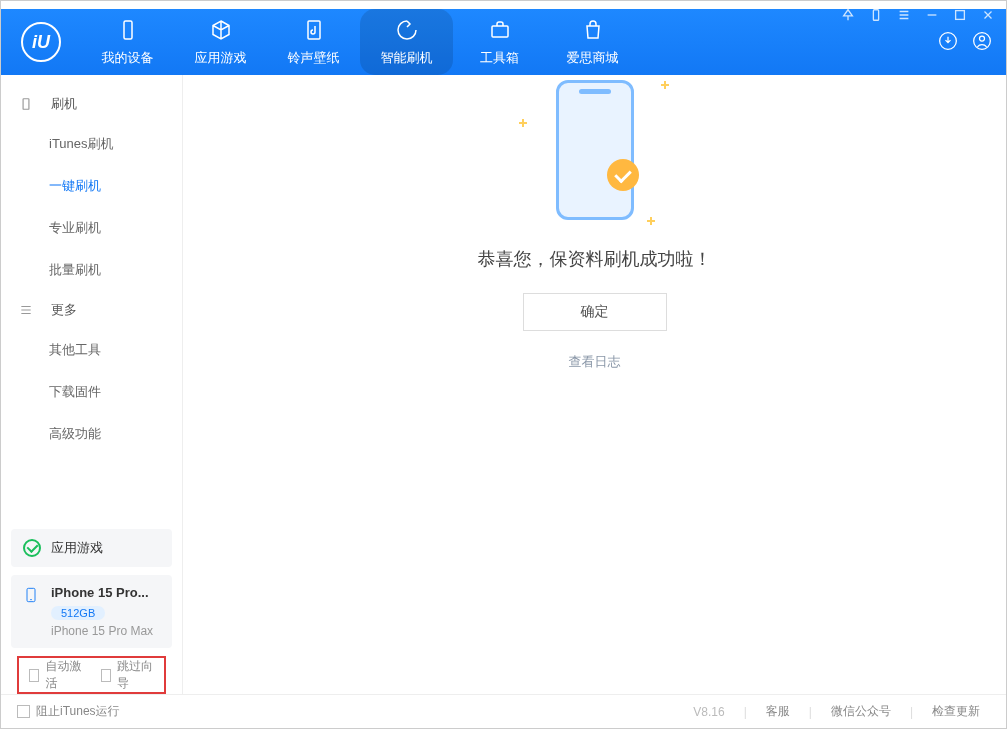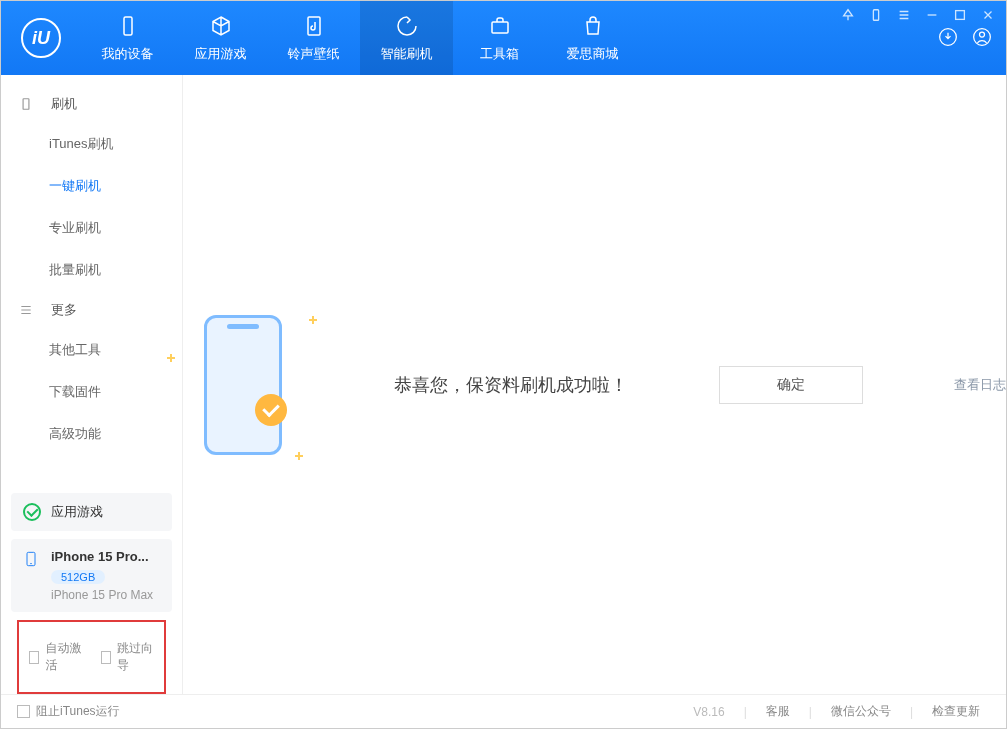--- a/index.html
+++ b/index.html
@@ -1,28 +1,28 @@
 <!DOCTYPE html>
 <html><head>
   <meta charset="utf-8">
   <style>
     * { margin: 0; padding: 0; box-sizing: border-box; }
     body { font-family: "Microsoft YaHei", Arial, sans-serif; font-size: 13px; color: #333; background: #fff; }
     .window { width: 1007px; height: 729px; border: 1px solid #ccc; display: flex; flex-direction: column; }
     
     
-    .header { background: linear-gradient(to bottom, #1e88ff, #1278f5); color: #fff; display: flex; align-items: stretch; height: 74px; }
+    .header { background: linear-gradient(to bottom, #1e88ff, #1278f5); color: #fff; display: flex; align-items: stretch; height: 66px; margin-top: 8px; }
     .logo-block { display: flex; align-items: center; padding: 0 20px; }
     .logo-icon { width: 40px; height: 40px; border-radius: 50%; border: 2px solid #fff; display: flex; align-items: center; justify-content: center; font-weight: bold; font-size: 18px; color: #fff; font-style: italic; }
     .logo-text { margin-left: 10px; }
     .logo-title { font-size: 20px; font-weight: bold; letter-spacing: 2px; }
     .logo-sub { font-size: 11px; opacity: .9; }
     .nav { display: flex; }
     .nav-item { width: 93px; display: flex; flex-direction: column; align-items: center; justify-content: center; cursor: pointer; font-size: 13px; gap: 6px; }
-    .nav-item.active { background: rgba(0,0,0,.12); }
+    .nav-item.active { background: rgba(0,0,0,.12); border-radius: 15px; }
     .nav-icon { width: 26px; height: 26px; display: flex; align-items: center; justify-content: center; }
     .nav-icon svg { width: 24px; height: 24px; stroke: #fff; fill: none; stroke-width: 1.5; }
     .header-spacer { flex: 1; }
     .header-right { display: flex; align-items: center; gap: 14px; padding-right: 14px; }
     .header-svg { width: 20px; height: 20px; stroke: #fff; fill: none; stroke-width: 1.5; }
     .win-controls { display: flex; align-items: center; gap: 12px; position: absolute; top: 6px; right: 10px; }
     .win-btn { width: 16px; height: 16px; display: flex; align-items: center; justify-content: center; cursor: pointer; }
     .win-btn svg { width: 14px; height: 14px; stroke: #cde5ff; fill: none; stroke-width: 1.5; }
     .header-wrap { position: relative; }
 
@@ -37,26 +37,26 @@
     
     .device-status, .device-info { margin: 0 10px 8px; background: #f5f6f8; border-radius: 4px; padding: 10px 12px; display: flex; align-items: flex-start; gap: 10px; }
     .status-icon { width: 18px; height: 18px; border-radius: 50%; border: 2px solid #1bbf5c; display: flex; align-items: center; justify-content: center; }
     .status-icon::after { content: ""; width: 5px; height: 8px; border-right: 2px solid #1bbf5c; border-bottom: 2px solid #1bbf5c; transform: rotate(45deg); margin-top: -2px; }
     .device-icon { width: 18px; height: 18px; }
     .device-icon svg { width: 16px; height: 20px; stroke: #1278f5; fill: none; stroke-width: 1.4; }
     .device-meta .name { font-weight: bold; font-size: 13px; color: #333; margin-bottom: 5px; }
     .badge { display: inline-block; background: #e2f0ff; color: #1278f5; border-radius: 10px; padding: 1px 10px; font-size: 11px; margin-bottom: 4px; }
     .device-full { color: #999; font-size: 12px; }
 
-    .highlight-box { border: 2px solid #e03b3b; margin: 0 16px 0; padding: 18px 10px; display: flex; align-items: center; gap: 18px; }
+    .highlight-box { border: 2px solid #e03b3b; margin: 0 16px 0; padding: 0 10px; display: flex; align-items: center; gap: 18px; }
     .chk { display: flex; align-items: center; gap: 6px; color: #888; font-size: 12px; cursor: pointer; }
     .chkbox { width: 13px; height: 13px; border: 1px solid #bbb; background: #fff; }
 
     
-    .main { flex: 1; display: flex; align-items: center; justify-content: space-between; gap: 16px; }
+    .main { flex: 1; display: flex; flex-direction: column; align-items: center; justify-content: flex-start; gap: 22px; }
     .illus { width: 120px; height: 150px; position: relative; display: flex; align-items: center; justify-content: center; }
     .phone-shape { width: 78px; height: 140px; background: #e9f3ff; border: 3px solid #7fbcff; border-radius: 12px; position: relative; }
     .phone-notch { position: absolute; top: 6px; left: 50%; transform: translateX(-50%); width: 32px; height: 5px; background: #7fbcff; border-radius: 3px; }
     .check-badge { position: absolute; right: -8px; bottom: 26px; width: 32px; height: 32px; background: #ffb840; border-radius: 50%; display: flex; align-items: center; justify-content: center; }
     .check-badge::after { content: ""; width: 7px; height: 12px; border-right: 3px solid #fff; border-bottom: 3px solid #fff; transform: rotate(45deg); margin-top: -2px; }
     .spark { position: absolute; width: 8px; height: 8px; }
     .spark::before, .spark::after { content: ""; position: absolute; background: #ffcf5c; }
     .spark::before { left: 3px; top: 0; width: 2px; height: 8px; }
     .spark::after { top: 3px; left: 0; height: 2px; width: 8px; }
     .spark.a { top: 6px; right: -14px; }

